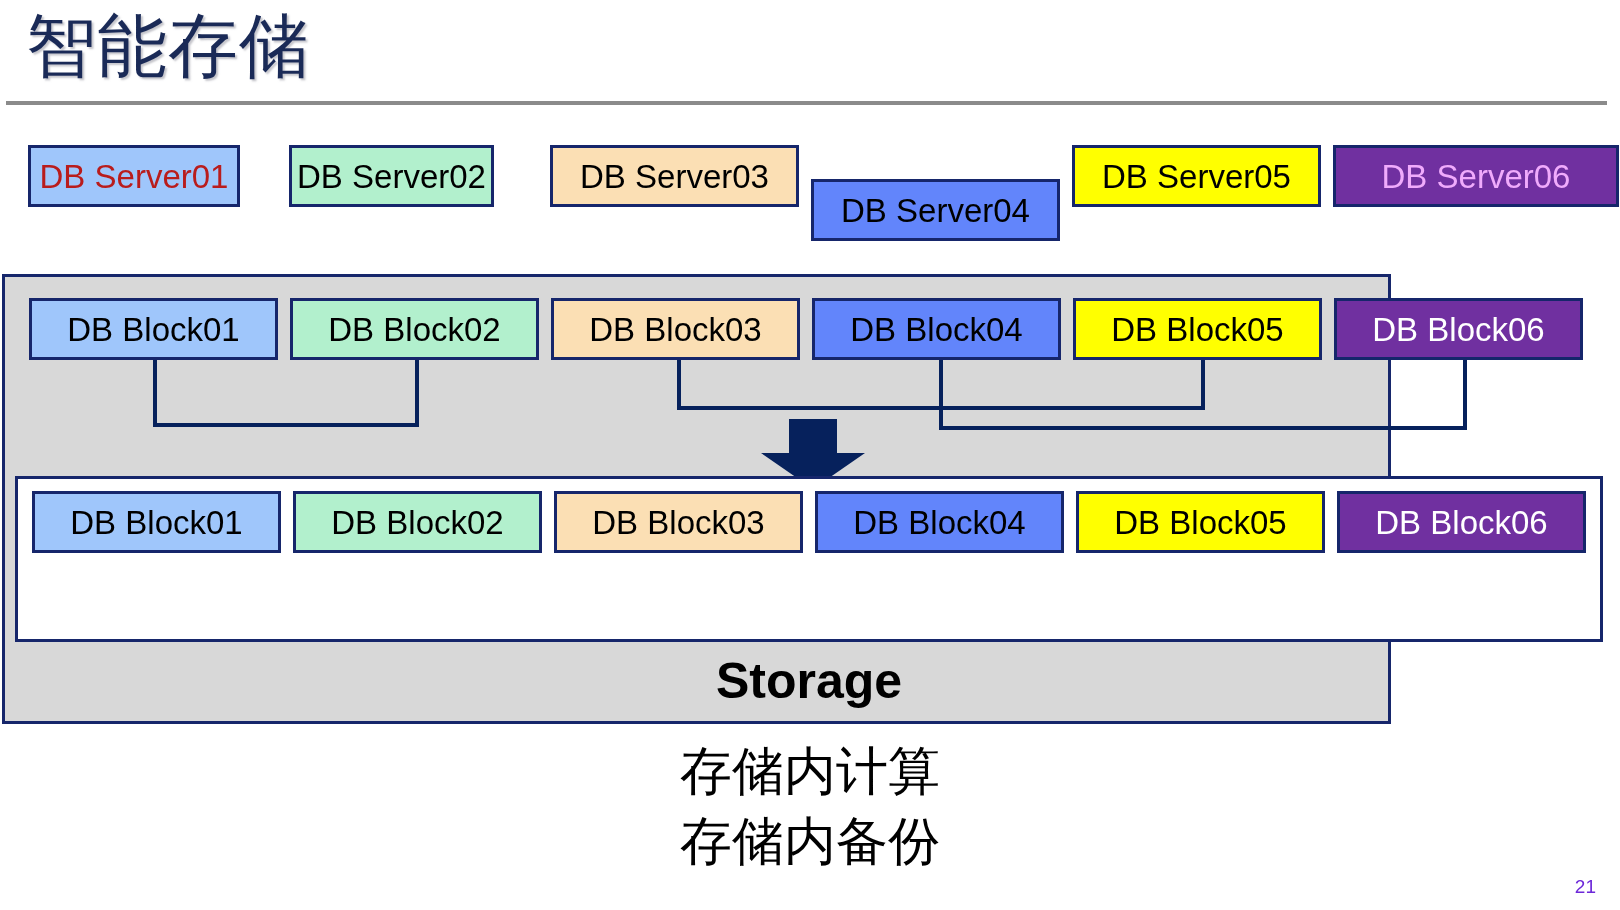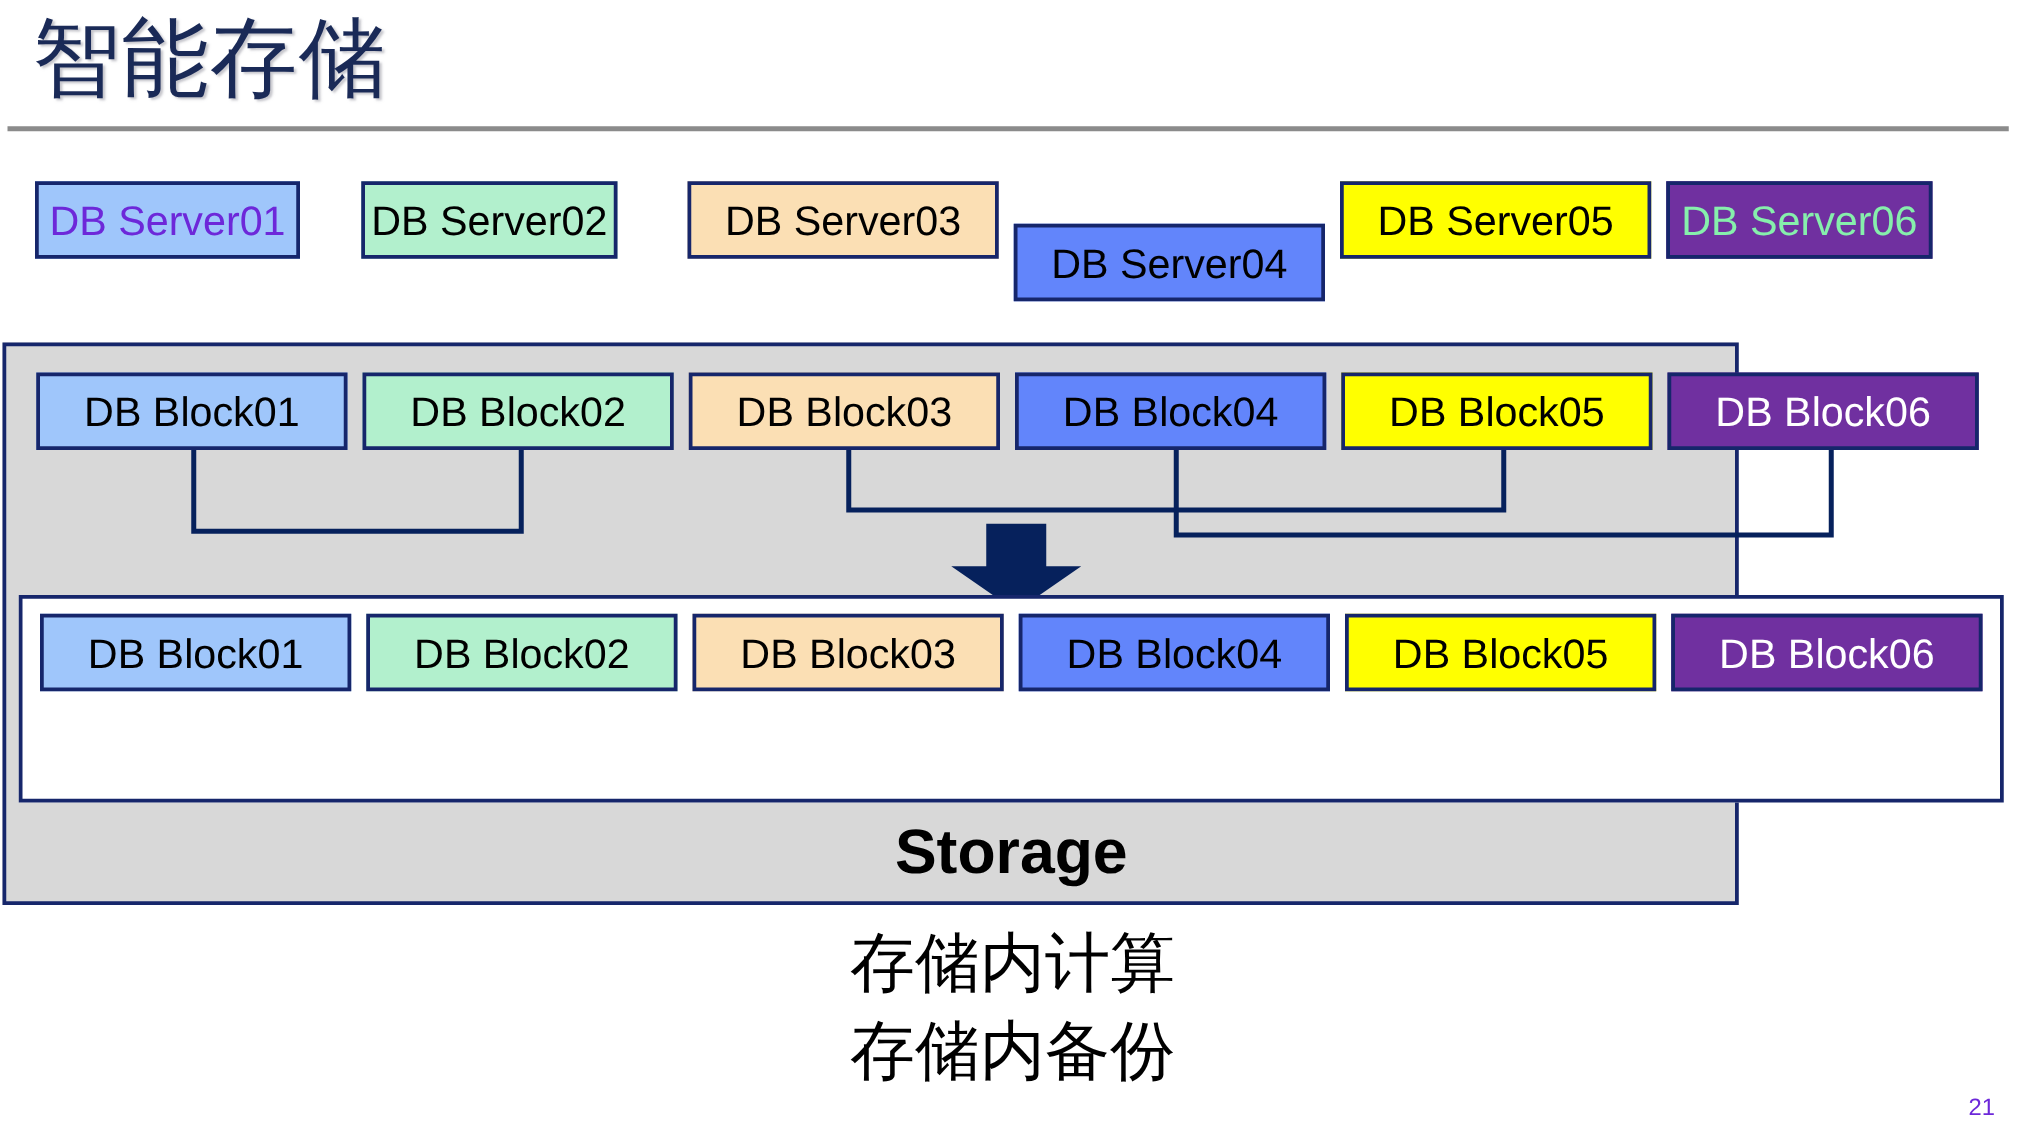--- a/index.html
+++ b/index.html
@@ -149,36 +149,36 @@
     margin-top: 40px;
   }
 </style>
 </head>
 <body>
 
 <div id="slide-title">智能存储</div>
 <div id="title-rule"></div>
 
 <div id="server-row">
-    <div class="node" style="left: 28px; width: 212px; background: rgb(159, 198, 251); color: #6d28d9;">
+    <div class="node" style="left: 28px; width: 212px; background: rgb(159, 198, 251); color: #b91c1c;">
       <span>DB Server01</span>
     </div>
     <div class="node" style="left: 289px; width: 205px; background: rgb(178, 240, 205); color: rgb(0, 0, 0);">
       <span>DB Server02</span>
     </div>
     <div class="node" style="left: 550px; width: 249px; background: rgb(251, 223, 180); color: rgb(0, 0, 0);">
       <span>DB Server03</span>
     </div>
     <div class="node" style="left: 811px; width: 249px; background: rgb(98, 133, 251); color: rgb(0, 0, 0); margin-top: 34px;">
       <span>DB Server04</span>
     </div>
     <div class="node" style="left: 1072px; width: 249px; background: rgb(255, 255, 0); color: rgb(0, 0, 0);">
       <span>DB Server05</span>
     </div>
-    <div class="node on-dark" style="left: 1333px; width: 213px; background: rgb(112, 48, 160); color: #86efac;">
+    <div class="node on-dark" style="left: 1333px; width: 286px; background: rgb(112, 48, 160); color: #f0abfc;">
       <span>DB Server06</span>
     </div>
   </div>
 
 <div id="storage-container">
 
   <div id="block-row">
       <div class="node" style="left: 24px; width: 249px; background: rgb(159, 198, 251); color: rgb(0, 0, 0);">
         <span>DB Block01</span>
       </div>

